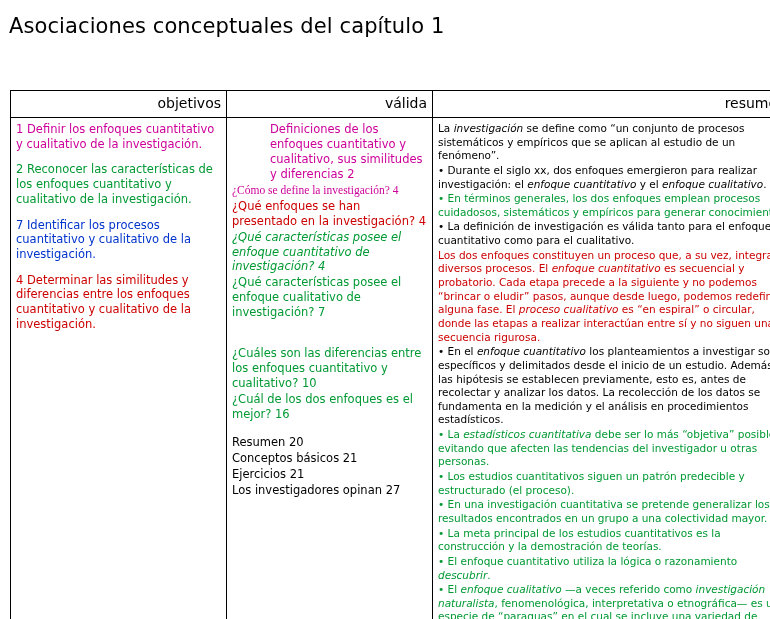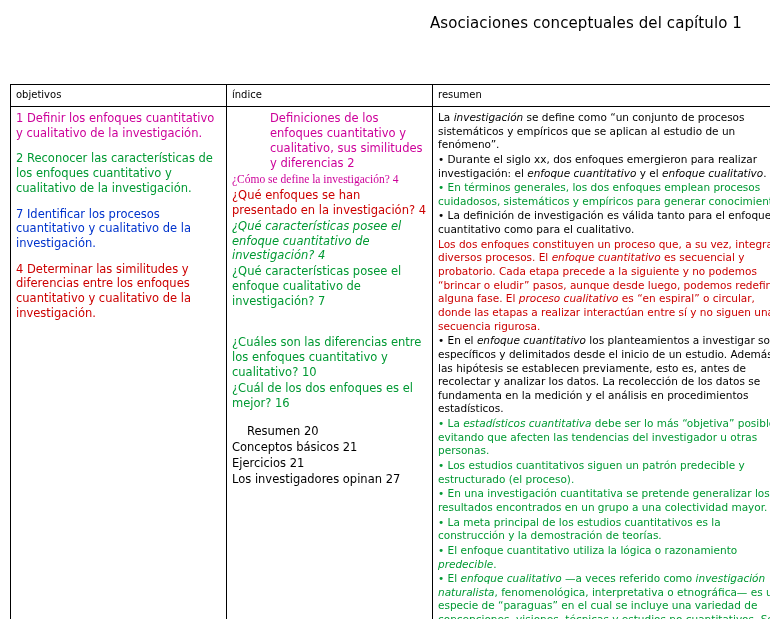--- a/index.html
+++ b/index.html
@@ -8,25 +8,25 @@
     background: #ffffff;
   }
   body {
     width: 770px;
     height: 619px;
     font-family: "DejaVu Sans", sans-serif;
     color: #000000;
     overflow: hidden;
   }
   .page-title {
-    text-align: right;
-    font-size: 15px;
+    text-align: left;
+    font-size: 21px;
     color: #000000;
     margin: 14px 0 0 0;
-    padding: 0 28px;
+    padding: 0 9px;
     font-weight: normal;
     letter-spacing: 0.1px;
   }
   .table-wrap {
     margin: 52px 10px 0 10px;
     width: 750px;
   }
   table.main {
     border-collapse: collapse;
     width: 750px;
@@ -35,23 +35,23 @@
   }
   table.main td, table.main th {
     border: 1px solid #000000;
     vertical-align: top;
     padding: 4px 5px 6px 5px;
   }
   .col1 { width: 205px; }
   .col2 { width: 195px; }
   .col3 { width: 348px; }
   .hdr {
-    font-size: 10px;
+    font-size: 14px;
     color: #000000;
-    text-align: left;
+    text-align: right;
     font-weight: normal;
     padding: 3px 5px 3px 5px;
   }
   .cell-objetivos {
     font-size: 11.5px;
     line-height: 1.28;
   }
   .cell-objetivos p {
     margin: 0 0 11px 0;
   }
@@ -59,42 +59,41 @@
 
   .cell-indice {
     font-size: 11.5px;
     line-height: 1.3;
   }
   .cell-indice p {
     margin: 0 0 1px 0;
   }
   .cell-indice .gap {
     margin-top: 13px;
-    margin-left: 15px;
   }
   .cell-resumen {
     font-size: 10.5px;
     line-height: 1.3;
   }
   .cell-resumen p {
     margin: 0 0 1px 0;
   }
   em { }
 </style>
 </head>
 <body>
 
 <h1 class="page-title">Asociaciones conceptuales del capítulo 1</h1>
 
 <div class="table-wrap">
   <table class="main">
     <thead>
       <tr>
         <th class="hdr col1">objetivos</th>
-        <th class="hdr col2">índice</th>
+        <th class="hdr col2">válida</th>
         <th class="hdr col3">resumen</th>
       </tr>
     </thead>
     <tbody>
       <tr>
         <td class="cell-objetivos col1" id="cell-objetivos">
             <p style="color: rgb(204, 0, 153);">1 Definir los enfoques cuantitativo y cualitativo de la investigación.</p>
             <p style="color: rgb(0, 153, 51);">2 Reconocer las características de los enfoques cuantitativo y cualitativo de la investigación.</p>
             <p style="color: rgb(0, 51, 204);">7 Identificar los procesos cuantitativo y cualitativo de la investigación.</p>
             <p style="color: rgb(204, 0, 0);">4 Determinar las similitudes y diferencias entre los enfoques cuantitativo y  cualitativo de la investigación.</p>
@@ -116,19 +115,19 @@
             <p style="color: rgb(0, 0, 0);">La <em>investigación</em> se define como “un conjunto de procesos sistemáticos y empíricos que se aplican al estudio de un fenómeno”.</p>
             <p style="color: rgb(0, 0, 0);">• Durante el siglo xx, dos enfoques emergieron para realizar investigación: el <em>enfoque cuantitativo</em> y el <em>enfoque cualitativo</em>.</p>
             <p style="color: rgb(0, 153, 51);">• En términos generales, los dos enfoques emplean procesos cuidadosos, sistemáticos y empíricos para generar conocimiento.</p>
             <p style="color: rgb(0, 0, 0);">• La definición de investigación es válida tanto para el enfoque cuantitativo como para el cualitativo.</p>
             <p style="color: rgb(204, 0, 0);">Los dos enfoques constituyen un proceso que, a su vez, integra diversos procesos. El <em>enfoque cuantitativo</em> es secuencial y probatorio. Cada etapa precede a la siguiente y no podemos “brincar o eludir” pasos, aunque desde luego, podemos redefinir alguna fase. El <em>proceso cualitativo</em> es “en espiral” o circular, donde las etapas a realizar interactúan entre sí y no siguen una secuencia rigurosa.</p>
             <p style="color: rgb(0, 0, 0);">• En el <em>enfoque cuantitativo</em> los planteamientos a investigar son específicos y delimitados desde el inicio de un estudio. Además, las hipótesis se establecen previamente, esto es, antes de recolectar y analizar los datos. La recolección de los datos se fundamenta en la medición y el análisis en procedimientos estadísticos.</p>
             <p style="color: rgb(0, 153, 51);">• La <em>estadísticos cuantitativa</em> debe ser lo más “objetiva” posible, evitando que afecten las tendencias del investigador u otras personas.</p>
             <p style="color: rgb(0, 153, 51);">• Los estudios cuantitativos siguen un patrón predecible y estructurado (el proceso).</p>
             <p style="color: rgb(0, 153, 51);">• En una investigación cuantitativa se pretende generalizar los resultados encontrados en un grupo a una colectividad mayor.</p>
             <p style="color: rgb(0, 153, 51);">• La meta principal de los estudios cuantitativos es la construcción y la demostración de teorías.</p>
-            <p style="color: rgb(0, 153, 51);">• El enfoque cuantitativo utiliza la lógica o razonamiento <em>predecible</em>.</p>
+            <p style="color: rgb(0, 153, 51);">• El enfoque cuantitativo utiliza la lógica o razonamiento <em>descubrir</em>.</p>
             <p style="color: rgb(0, 153, 51);">• El <em>enfoque cualitativo</em> —a veces referido como <em>investigación naturalista</em>, fenomenológica, interpretativa o etnográfica— es una especie de “paraguas” en el cual se incluye una variedad de concepciones, visiones, técnicas y estudios no cuantitativos. Se utiliza en primer lugar para descubrir y refinar preguntas de investigación.</p>
           </td>
       </tr>
     </tbody>
   </table>
 </div>
 
 </body></html>

